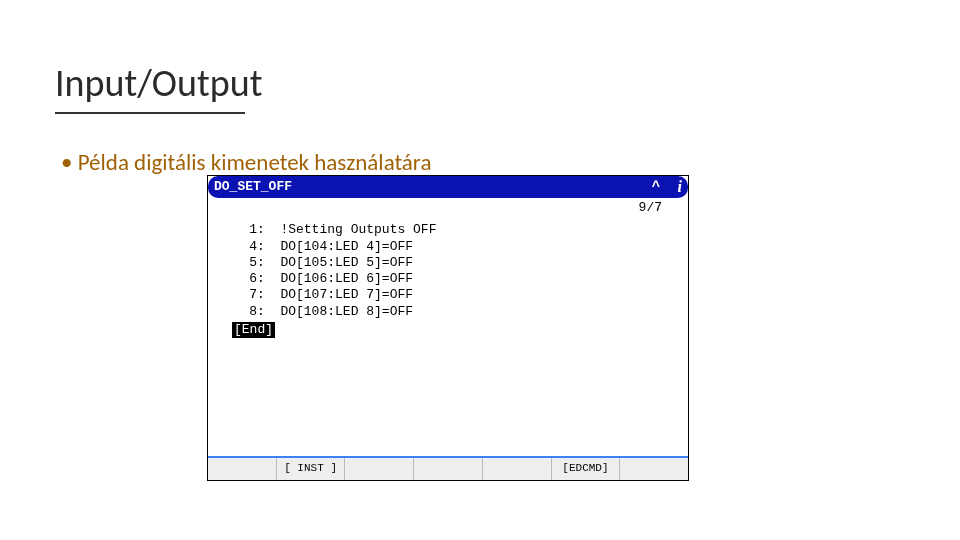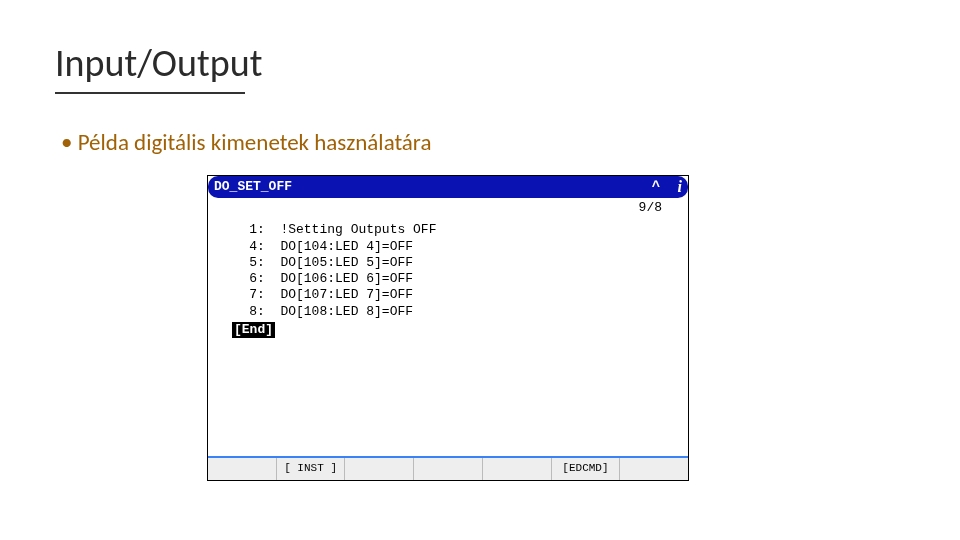--- a/index.html
+++ b/index.html
@@ -9,21 +9,21 @@
     height: 540px;
     background: #fff;
     font-family: "Calibri", "Segoe UI", sans-serif;
     color: #000;
   }
   .slide {
     position: relative;
     width: 784px;
     height: 540px;
     box-sizing: border-box;
-    padding: 40px 55px 0 55px;
+    padding: 60px 55px 0 55px;
   }
   .title {
     font-size: 38px;
     font-weight: 400;
     color: #2b2b2b;
     margin: 0 0 6px 0;
   }
   .underline {
     width: 190px;
     height: 2px;
@@ -90,21 +90,21 @@
   .code-line {
     white-space: pre;
   }
   .end-badge {
     display: inline-block;
     background: #000;
     color: #fff;
     padding: 0 2px;
     margin-left: 14px;
     margin-top: 2px;
-    font-weight: bold;
+    font-weight: normal;
   }
 
   .softkeys {
     display: flex;
     border-top: 2px solid #3b82f6;
     background: #eee;
   }
   .sk {
     flex: 1;
     text-align: center;
@@ -124,21 +124,21 @@
   <h1 class="title">Input/Output</h1>
   <div class="underline"></div>
   <p class="bullet">Példa digitális kimenetek használatára</p>
 
   <div class="pendant">
     <div class="titlebar">
       <span>DO_SET_OFF</span>
       <span class="caret" style="margin-right:22px;">^</span>
       <span class="info">i</span>
     </div>
-    <div class="counter-row">9/8</div>
+    <div class="counter-row">9/7</div>
 
     <div class="code-area">
       <div class="code-line"><span>    1:</span><span>  !Setting Outputs OFF</span></div>
       <div class="code-line"><span>    4:</span><span>  DO[104:LED 4]=OFF</span></div>
       <div class="code-line"><span>    5:</span><span>  DO[105:LED 5]=OFF</span></div>
       <div class="code-line"><span>    6:</span><span>  DO[106:LED 6]=OFF</span></div>
       <div class="code-line"><span>    7:</span><span>  DO[107:LED 7]=OFF</span></div>
       <div class="code-line"><span>    8:</span><span>  DO[108:LED 8]=OFF</span></div>
       <span class="end-badge">[End]</span>
     </div>

